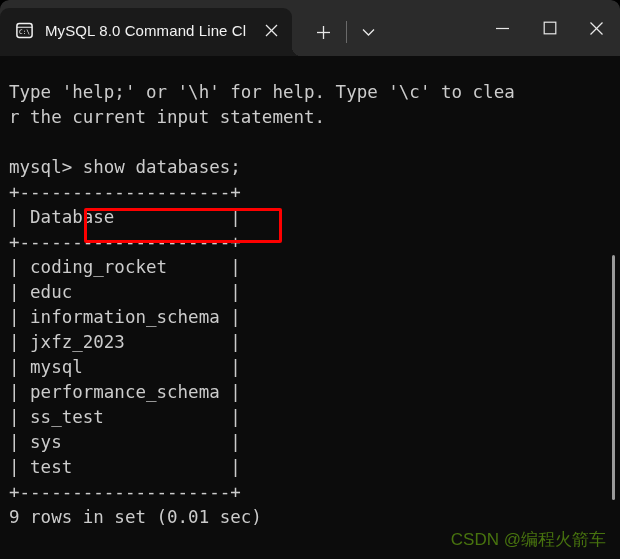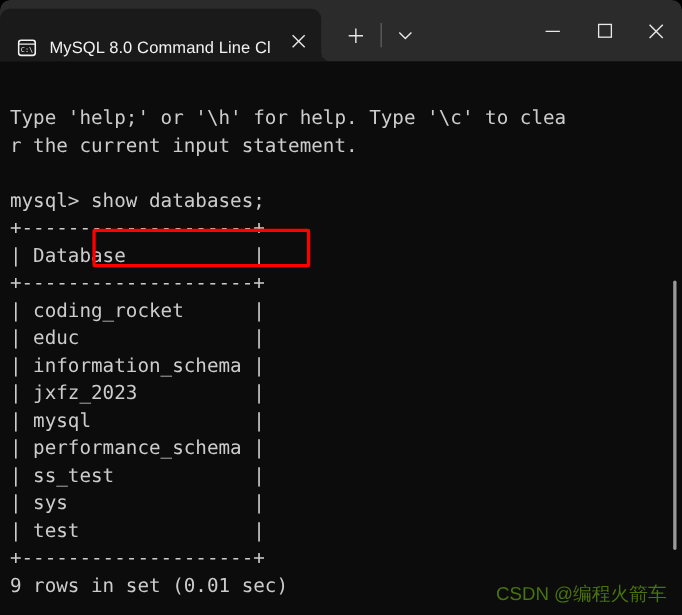--- a/index.html
+++ b/index.html
@@ -41,21 +41,21 @@
     left: 0; top: 8px;
     height: 48px;
     display: flex;
     align-items: center;
   }
 
   .tab {
     position: relative;
     height: 48px;
     display: flex;
-    align-items: flex-end;
+    align-items: center;
     background: #1a1a1a;
     border-top-left-radius: 9px;
     border-top-right-radius: 9px;
     padding: 0 6px 4px 16px;
     min-width: 276px;
     box-sizing: border-box;
   }
   
   .tab::before {
     content: "";
@@ -144,21 +144,21 @@
     position: absolute;
     left: 0; top: 56px;
     width: 620px;
     height: 503px;
     background: #0c0c0c;
     overflow: hidden;
   }
   #term-text {
     position: absolute;
     left: 9px;
-    top: 40px;
+    top: 24px;
     color: #cccccc;
     font-family: "DejaVu Sans Mono", "Liberation Mono", monospace;
     font-size: 17.5px;
     line-height: 25px;
     letter-spacing: 0px;
     white-space: pre;
     margin: 0;
   }
 
   

